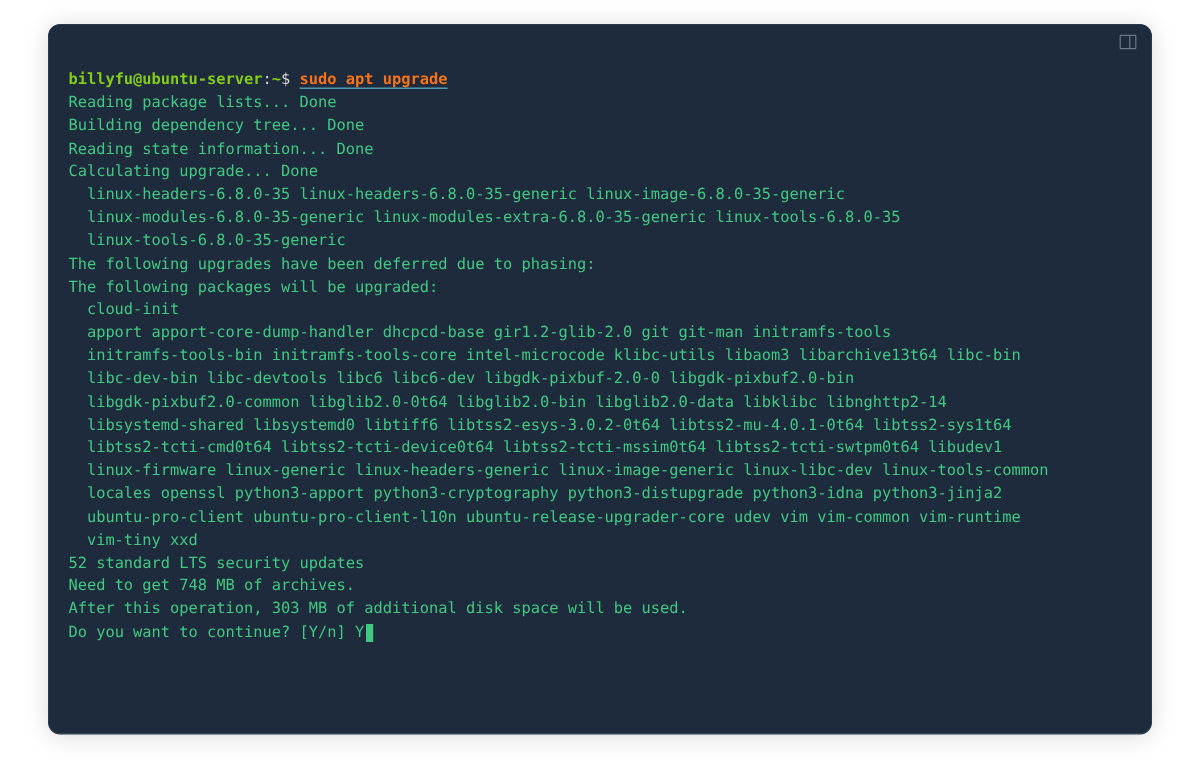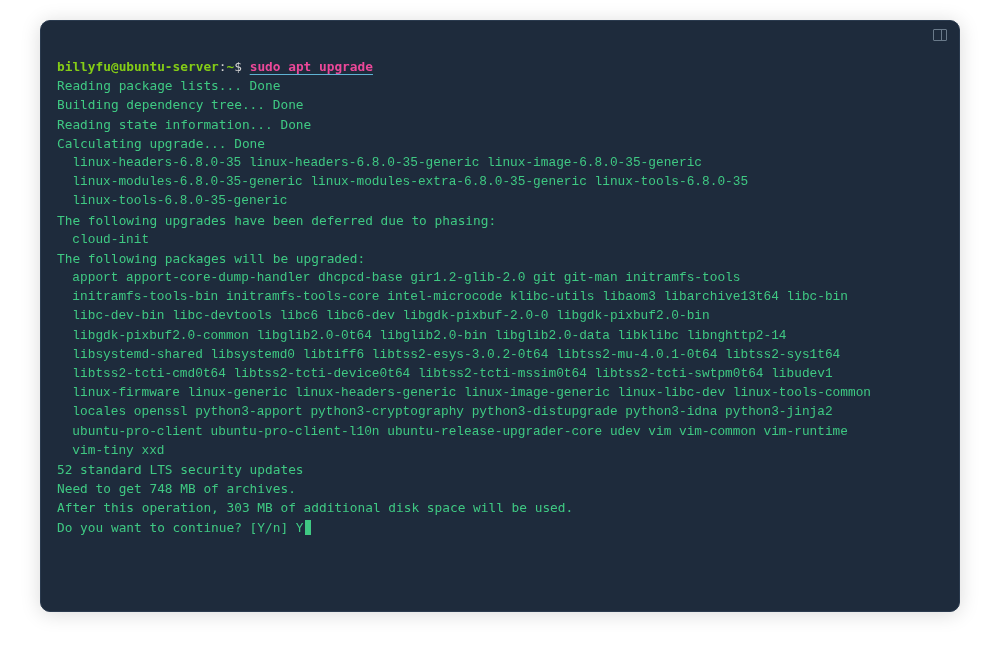--- a/index.html
+++ b/index.html
@@ -54,34 +54,33 @@
       line-height: 1.5;
       color: #3fc983;
       min-height: 560px;
     }
     .line {
       white-space: pre-wrap;
       word-break: break-word;
     }
     .indent {
       padding-left: 2ch;
-      font-family: Liberation Mono, monospace;
     }
     .prompt-user {
       color: #84cc16;
       font-weight: bold;
     }
     .prompt-tilde {
       color: #d4d4d4;
     }
     .prompt-dollar {
       color: #d4d4d4;
     }
     .command {
-      color: #ec4899;
+      color: #f97316;
       font-weight: bold;
       text-decoration: underline;
       text-decoration-color: #5fb3d4;
       text-underline-offset: 3px;
     }
     .cursor {
       background: #3fc983;
       display: inline-block;
       width: 0.9ch;
       height: 1.1em;
@@ -99,22 +98,22 @@
   <div class="terminal-body">
     <div class="line"><span class="prompt-user">billyfu@ubuntu-server</span><span class="prompt-tilde">:</span><span class="prompt-user">~</span><span class="prompt-dollar">$</span> <span class="command">sudo apt upgrade</span></div>
     <div class="line">Reading package lists... Done</div>
     <div class="line">Building dependency tree... Done</div>
     <div class="line">Reading state information... Done</div>
     <div class="line">Calculating upgrade... Done</div>
     <div class="line indent">linux-headers-6.8.0-35 linux-headers-6.8.0-35-generic linux-image-6.8.0-35-generic</div>
     <div class="line indent">linux-modules-6.8.0-35-generic linux-modules-extra-6.8.0-35-generic linux-tools-6.8.0-35</div>
     <div class="line indent">linux-tools-6.8.0-35-generic</div>
     <div class="line">The following upgrades have been deferred due to phasing:</div>
+    <div class="line">The following packages will be upgraded:</div>
     <div class="line indent">cloud-init</div>
-    <div class="line">The following packages will be upgraded:</div>
     <div class="line indent">apport apport-core-dump-handler dhcpcd-base gir1.2-glib-2.0 git git-man initramfs-tools</div>
     <div class="line indent">initramfs-tools-bin initramfs-tools-core intel-microcode klibc-utils libaom3 libarchive13t64 libc-bin</div>
     <div class="line indent">libc-dev-bin libc-devtools libc6 libc6-dev libgdk-pixbuf-2.0-0 libgdk-pixbuf2.0-bin</div>
     <div class="line indent">libgdk-pixbuf2.0-common libglib2.0-0t64 libglib2.0-bin libglib2.0-data libklibc libnghttp2-14</div>
     <div class="line indent">libsystemd-shared libsystemd0 libtiff6 libtss2-esys-3.0.2-0t64 libtss2-mu-4.0.1-0t64 libtss2-sys1t64</div>
     <div class="line indent">libtss2-tcti-cmd0t64 libtss2-tcti-device0t64 libtss2-tcti-mssim0t64 libtss2-tcti-swtpm0t64 libudev1</div>
     <div class="line indent">linux-firmware linux-generic linux-headers-generic linux-image-generic linux-libc-dev linux-tools-common</div>
     <div class="line indent">locales openssl python3-apport python3-cryptography python3-distupgrade python3-idna python3-jinja2</div>
     <div class="line indent">ubuntu-pro-client ubuntu-pro-client-l10n ubuntu-release-upgrader-core udev vim vim-common vim-runtime</div>
     <div class="line indent">vim-tiny xxd</div>

